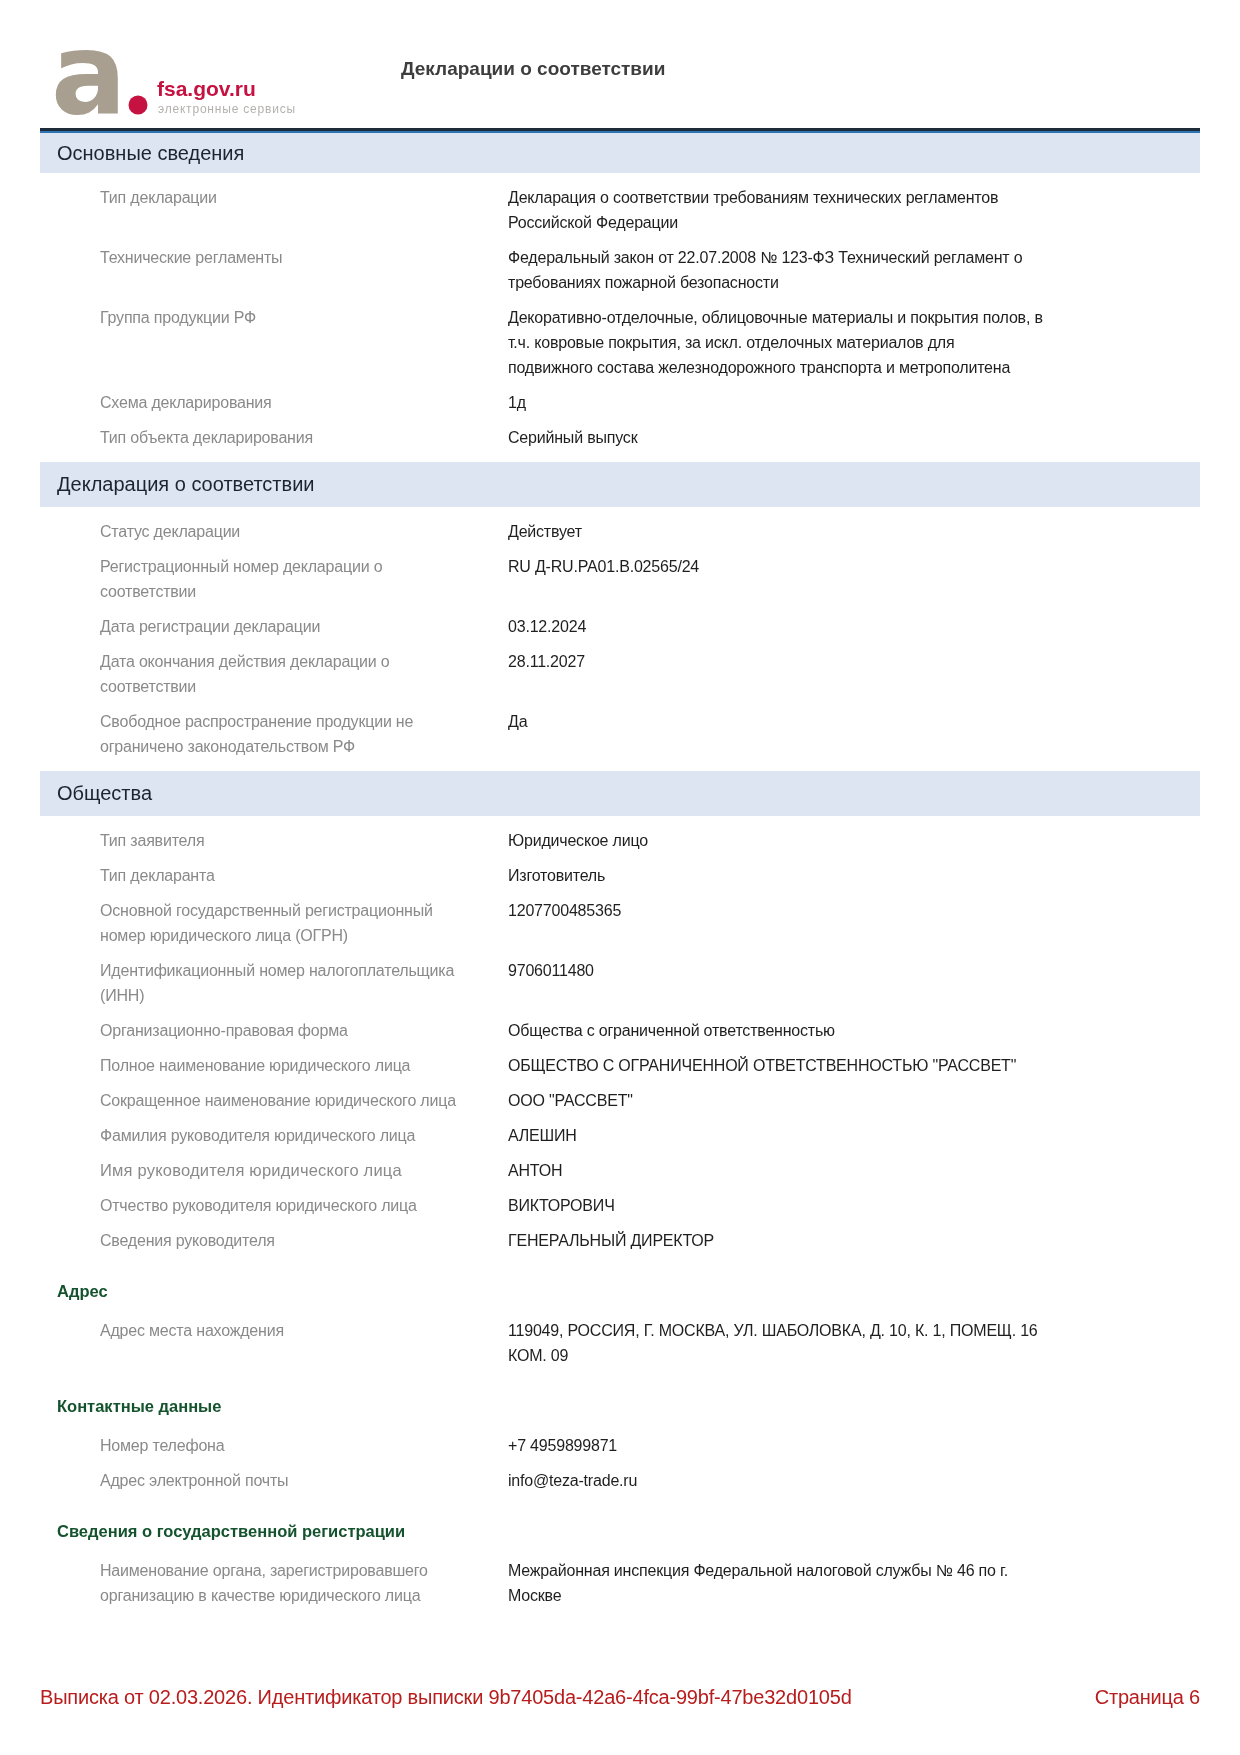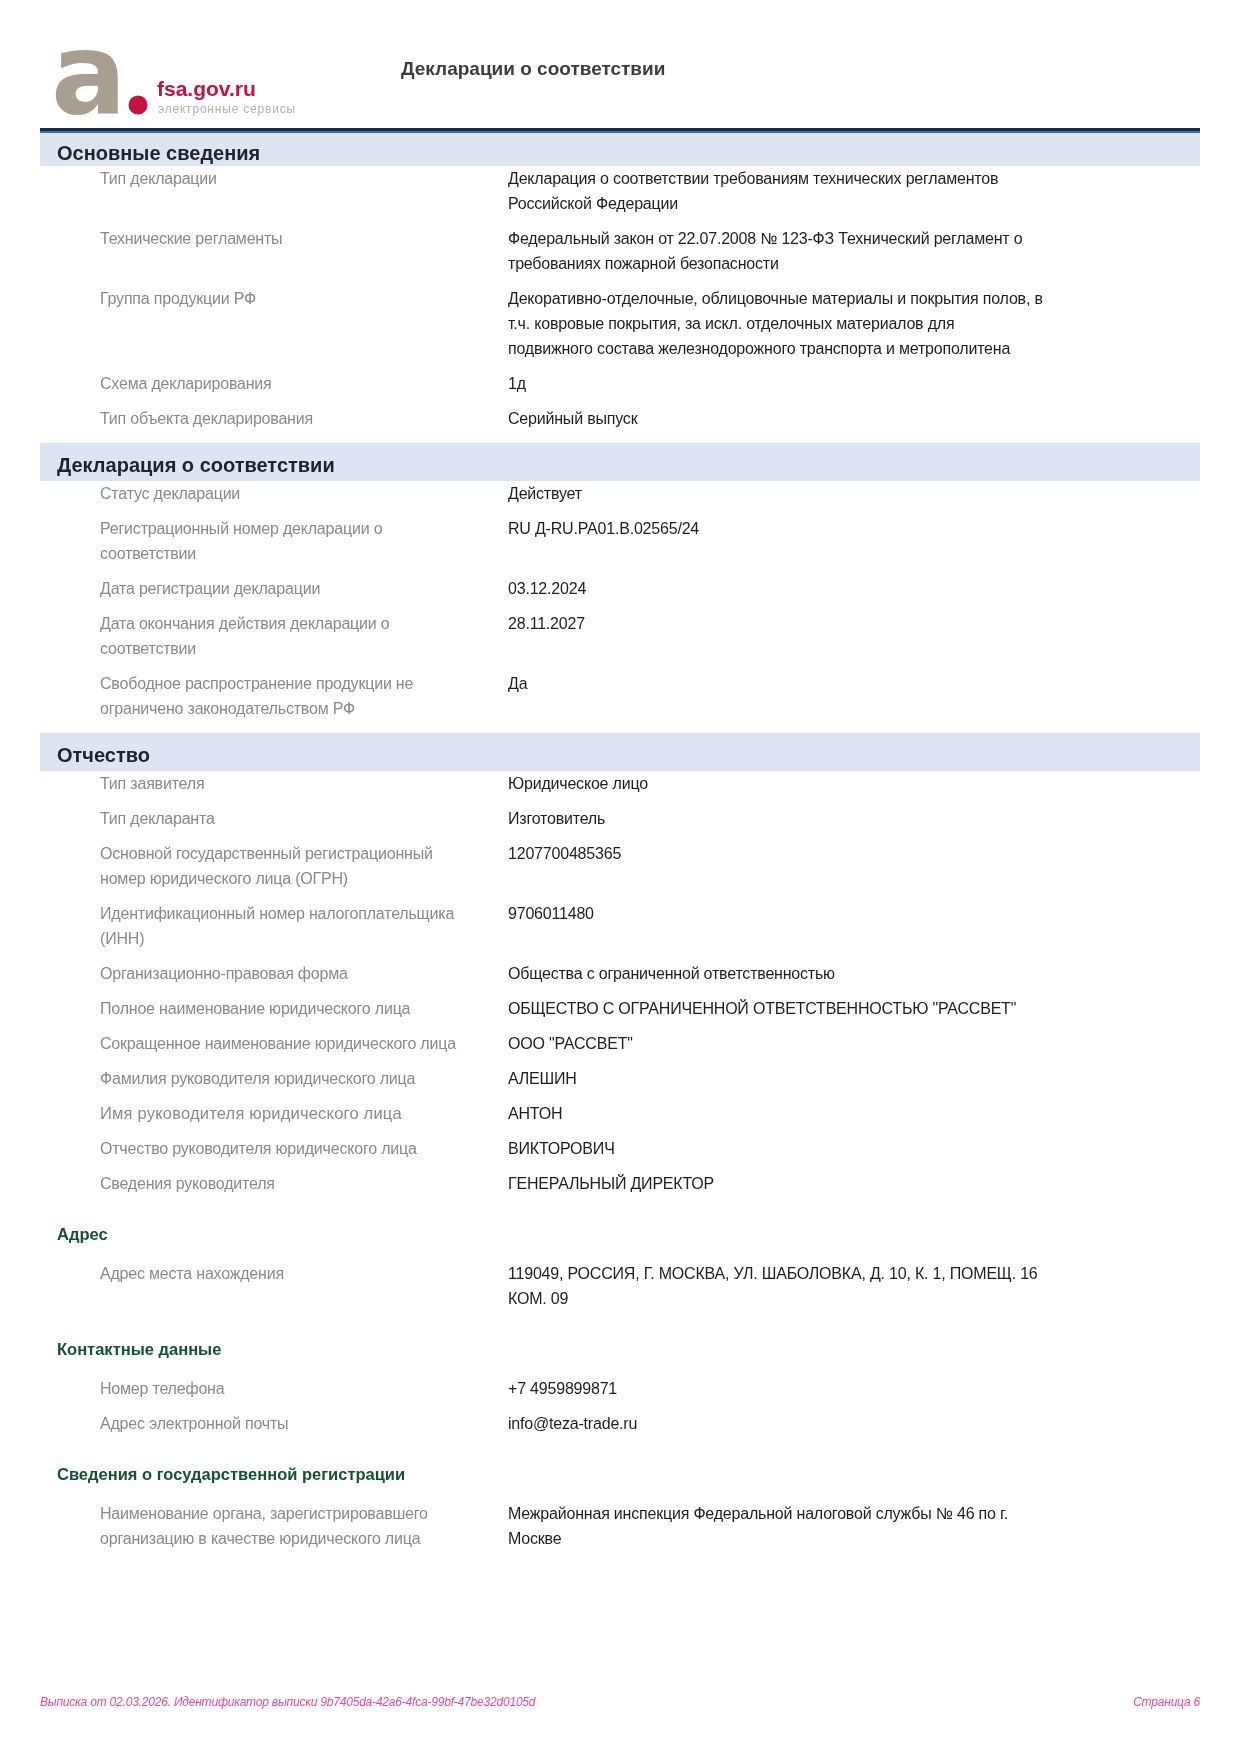--- a/index.html
+++ b/index.html
@@ -13,22 +13,22 @@
     position:relative; width:1240px; height:1755px; background:#fff;
     font-family:"Liberation Sans", sans-serif; overflow:hidden;
   }
   
   .header{display:flex; align-items:flex-start; padding:44px 40px 12px 55px;}
   .logo{display:flex; align-items:flex-end;}
   .doc-title{margin-left:36px; margin-top:14px; font-size:19px; font-weight:bold; color:var(--title-gray);}
   
   .content{margin:0 40px;}
   .section-bar{
-    background:var(--bar-bg); height:38px; line-height:45px; padding-left:17px;
-    font-size:20px; font-weight:bold; color:#1b2430; margin-top:12px; margin-bottom:0;
+    background:var(--bar-bg); height:45px; line-height:45px; padding-left:17px;
+    font-size:20px; font-weight:normal; color:#1b2430; margin-top:12px; margin-bottom:12px;
   }
   .section-bar.first{
     margin-top:0; border-top:3px solid var(--bar-border-dark);
     box-shadow:inset 0 2px 0 var(--bar-border-blue);
   }
   .row{display:flex; padding-left:17px; margin-bottom:10px;}
   .row-label{
     width:360px; min-width:360px; color:var(--label-gray);
     font-size:16px; line-height:25px; letter-spacing:-0.2px;margin-left:43px;
   }
@@ -38,21 +38,21 @@
     font-size:16px; line-height:25px; letter-spacing:-0.2px;
   }
   .subheading{
     font-size:16.5px; font-weight:bold; color:#14532d;
     margin:26px 0 14px 17px; line-height:25px;
   }
   
   .footer{
     position:absolute; left:40px; right:40px; bottom:46px;
     display:flex; justify-content:space-between;
-    font-size:12px; color:#ec4899; letter-spacing:-0.2px;font-style:italic;
+    font-size:20px; color:#b91c1c; letter-spacing:-0.2px;
   }
 </style>
 </head>
 <body>
 
 <div class="page">
 
   <div class="header">
     <div class="logo">
       <svg width="310" height="72" viewBox="0 0 310 72">
@@ -106,21 +106,21 @@
     </div>
     <div class="row">
       <div class="row-label">Дата окончания действия декларации о соответствии</div>
       <div class="row-value">28.11.2027</div>
     </div>
     <div class="row">
       <div class="row-label">Свободное распространение продукции не ограничено законодательством РФ</div>
       <div class="row-value">Да</div>
     </div>
 
-    <div class="section-bar">Отчество</div>
+    <div class="section-bar">Общества</div>
 
     <div class="row">
       <div class="row-label">Тип заявителя</div>
       <div class="row-value">Юридическое лицо</div>
     </div>
     <div class="row">
       <div class="row-label">Тип декларанта</div>
       <div class="row-value">Изготовитель</div>
     </div>
     <div class="row">

